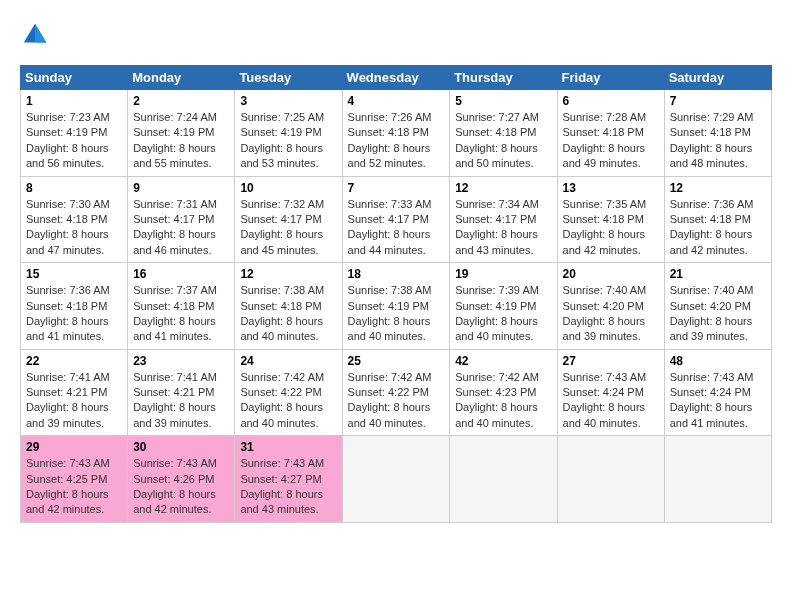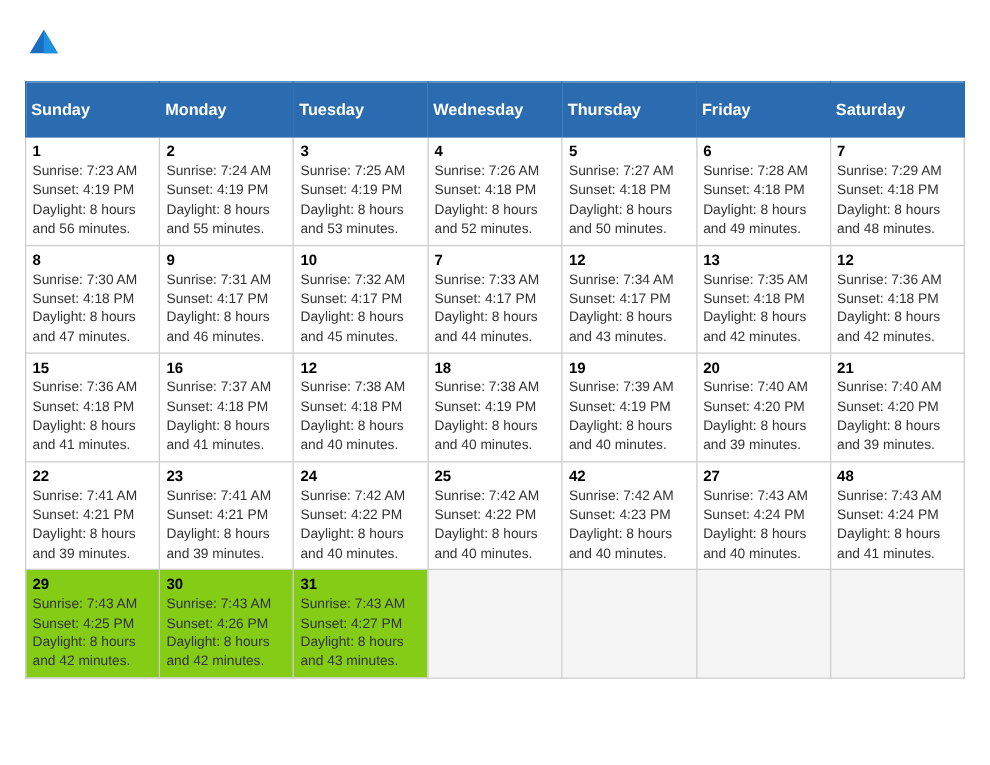--- a/index.html
+++ b/index.html
@@ -47,36 +47,36 @@
       color: #555;
     }
     .calendar {
       width: 100%;
       border-collapse: collapse;
       font-size: 10.5px;
     }
     .calendar th {
       background: #2b6cb0;
       color: #fff;
-      padding: 14px 4px;
+      padding: 4px 4px;
       text-align: left;
       font-size: 13px;
       font-weight: bold;
       border: 1px solid #2b6cb0;
     }
     .calendar td {
       border: 1px solid #ccc;
       padding: 4px 5px;
       vertical-align: top;
       width: 108px;
       min-height: 80px;
       background: #fff;
     }
     .calendar tr:last-child td {
-      background: #84cc16;
+      background: #f9a8d4;
     }
     .day-num {
       font-size: 12px;
       font-weight: bold;
       margin-bottom: 2px;
     }
     .day-info {
       font-size: 11px;
       color: #333;
       line-height: 1.4;

